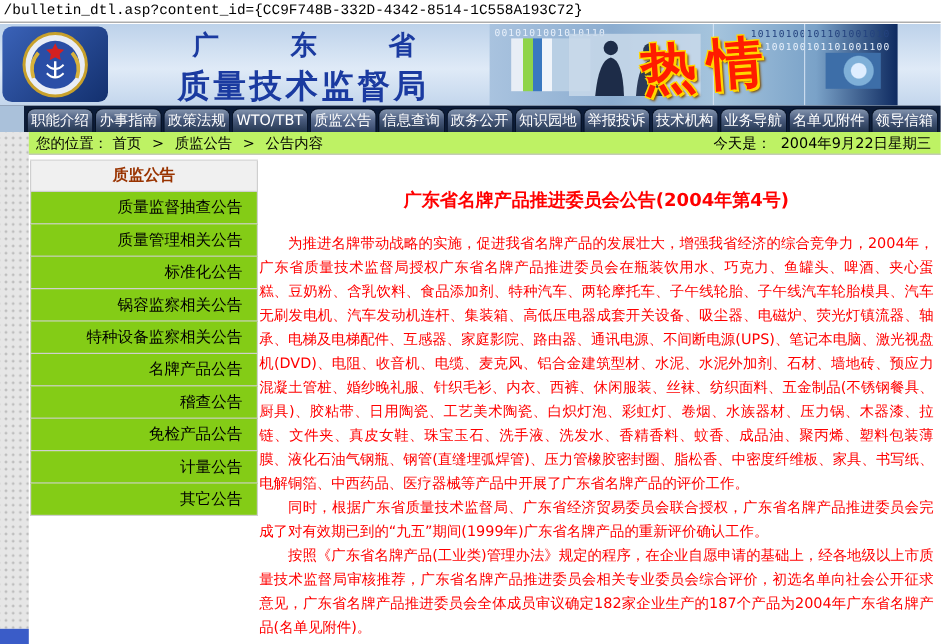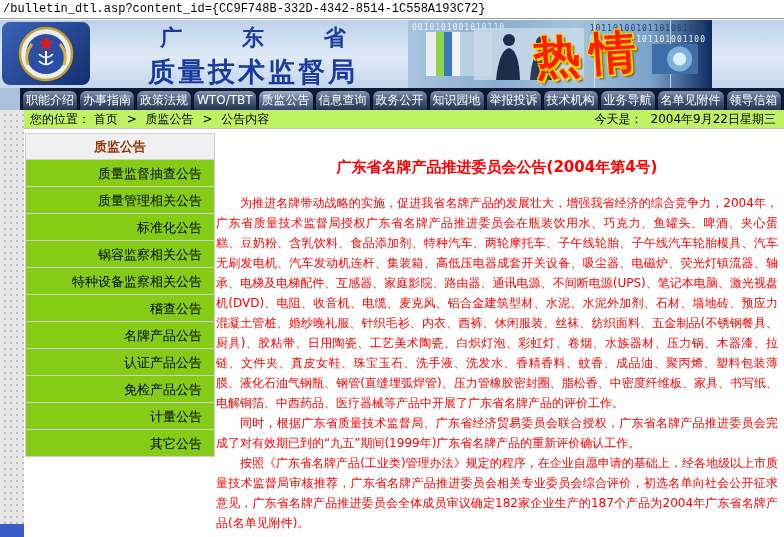--- a/index.html
+++ b/index.html
@@ -15,21 +15,21 @@
   
   .header{position:absolute;top:20px;left:0;width:784px;height:68px;
           background:linear-gradient(to bottom,#bdd2ea,#dfeaf7 55%,#c3d6ec);overflow:hidden;}
   .logo-tile{position:absolute;left:2px;top:2px;width:88px;height:63px;border-radius:8px;
              background:linear-gradient(135deg,#3a62b8,#13306e);}
   .logo-tile svg{position:absolute;left:15px;top:3px;}
   .org-title{position:absolute;left:98px;top:3px;width:310px;text-align:center;color:#1a3aa0;}
   .org-title .l1{font-size:22px;font-weight:bold;letter-spacing:26px;padding-left:26px;}
   .org-title .l2{font-size:27px;font-weight:bold;letter-spacing:3px;margin-top:1px;}
   .collage{position:absolute;left:408px;top:0;width:304px;height:68px;
-           background:linear-gradient(90deg,#a9c3df 0%,#8cadd0 30%,#a5c4dd 55%,#7aa2c8 80%,#0e2a60 100%);}
+           background:linear-gradient(90deg,#a9c3df 0%,#8cadd0 30%,#a5c4dd 55%,#7aa2c8 80%,#0e2a60 100%);padding-left:36px;}
   .bin{position:absolute;font-family:"DejaVu Sans Mono",monospace;font-size:8px;
        letter-spacing:1px;white-space:nowrap;}
   .bin.light{color:#e8f0fb;} .bin.dark{color:#24427e;}
   .photo-bars{position:absolute;left:18px;top:12px;width:66px;height:44px;
       background:linear-gradient(90deg,#e8eef6 0 10px,#8fd44a 10px 18px,#3a78c0 18px 26px,
                  #f0f4fa 26px 34px,#b9cfe4 34px 66px);}
   .photo-people{position:absolute;left:66px;top:8px;}
   .sep-line{position:absolute;top:0;width:1px;height:68px;background:#dce9f6;opacity:.8;}
   .banner-word{position:absolute;left:126px;top:4px;font-family:"DejaVu Serif",serif;
        font-size:46px;font-weight:bold;color:#ff1c00;letter-spacing:10px;transform:rotate(-4deg);
@@ -150,23 +150,22 @@
 <div class="left-strip"></div>
 <div class="bottom-left-block"></div>
 
 <div class="sidebar">
   <div class="side-head">质监公告</div>
   <div class="side-row">质量监督抽查公告</div>
   <div class="side-row">质量管理相关公告</div>
   <div class="side-row">标准化公告</div>
   <div class="side-row">锅容监察相关公告</div>
   <div class="side-row">特种设备监察相关公告</div>
+  <div class="side-row">名牌产品公告</div>
   <div class="side-row">稽查公告</div>
-  <div class="side-row">名牌产品公告</div>
-  <div class="side-row">认证产品公告</div>
   <div class="side-row">免检产品公告</div>
   <div class="side-row">计量公告</div>
   <div class="side-row">其它公告</div>
 </div>
 
 <div class="main">
   <div class="doc-title">广东省名牌产品推进委员会公告(2004年第4号)</div>
   <p>为推进名牌带动战略的实施，促进我省名牌产品的发展壮大，增强我省经济的综合竞争力，2004年，广东省质量技术监督局授权广东省名牌产品推进委员会在瓶装饮用水、巧克力、鱼罐头、啤酒、夹心蛋糕、豆奶粉、含乳饮料、食品添加剂、特种汽车、两轮摩托车、子午线轮胎、子午线汽车轮胎模具、汽车无刷发电机、汽车发动机连杆、集装箱、高低压电器成套开关设备、吸尘器、电磁炉、荧光灯镇流器、轴承、电梯及电梯配件、互感器、家庭影院、路由器、通讯电源、不间断电源(UPS)、笔记本电脑、激光视盘机(DVD)、电阻、收音机、电缆、麦克风、铝合金建筑型材、水泥、水泥外加剂、石材、墙地砖、预应力混凝土管桩、婚纱晚礼服、针织毛衫、内衣、西裤、休闲服装、丝袜、纺织面料、五金制品(不锈钢餐具、厨具)、胶粘带、日用陶瓷、工艺美术陶瓷、白炽灯泡、彩虹灯、卷烟、水族器材、压力锅、木器漆、拉链、文件夹、真皮女鞋、珠宝玉石、洗手液、洗发水、香精香料、蚊香、成品油、聚丙烯、塑料包装薄膜、液化石油气钢瓶、钢管(直缝埋弧焊管)、压力管橡胶密封圈、脂松香、中密度纤维板、家具、书写纸、电解铜箔、中西药品、医疗器械等产品中开展了广东省名牌产品的评价工作。</p>
   <p>同时，根据广东省质量技术监督局、广东省经济贸易委员会联合授权，广东省名牌产品推进委员会完成了对有效期已到的“九五”期间(1999年)广东省名牌产品的重新评价确认工作。</p>
   <p>按照《广东省名牌产品(工业类)管理办法》规定的程序，在企业自愿申请的基础上，经各地级以上市质量技术监督局审核推荐，广东省名牌产品推进委员会相关专业委员会综合评价，初选名单向社会公开征求意见，广东省名牌产品推进委员会全体成员审议确定182家企业生产的187个产品为2004年广东省名牌产品(名单见附件)。</p>

